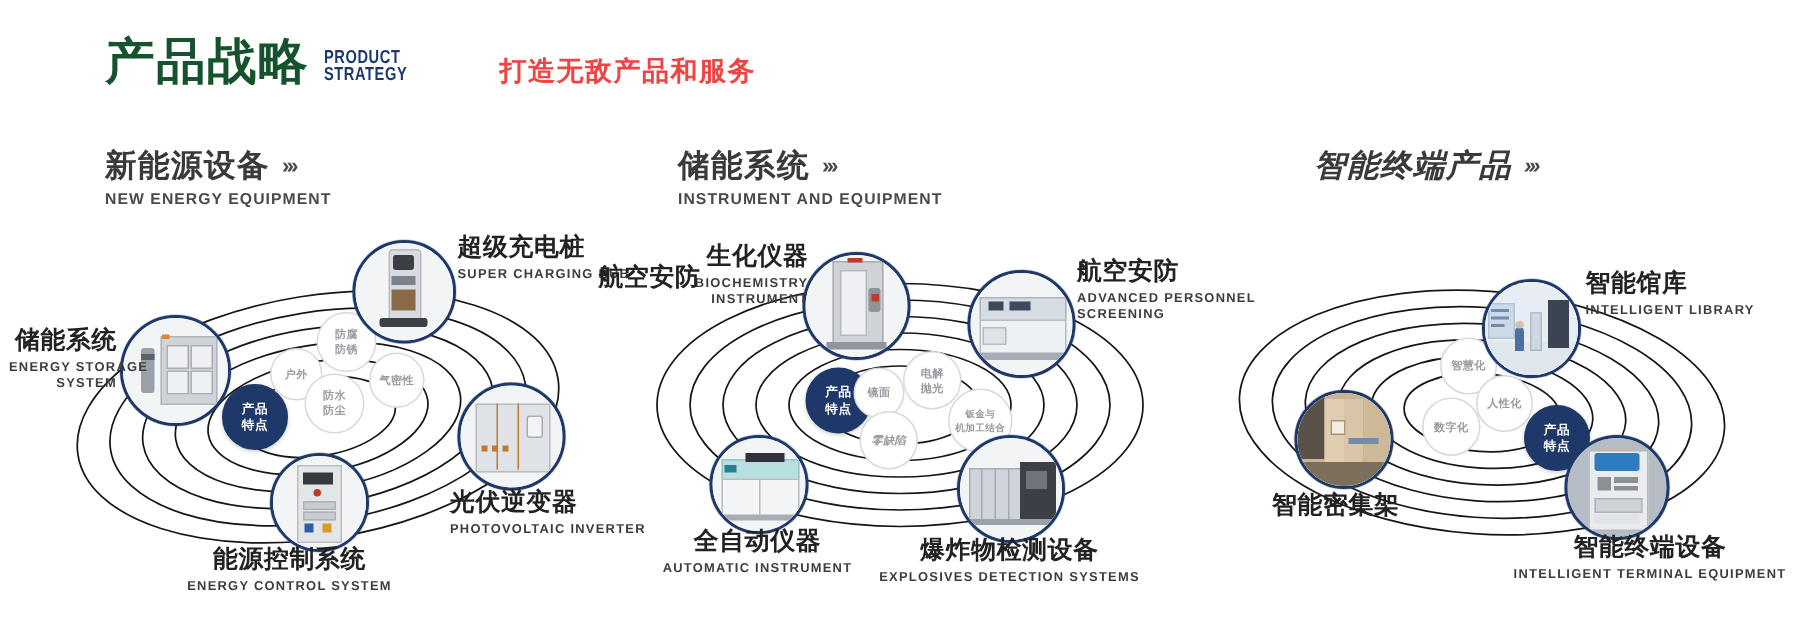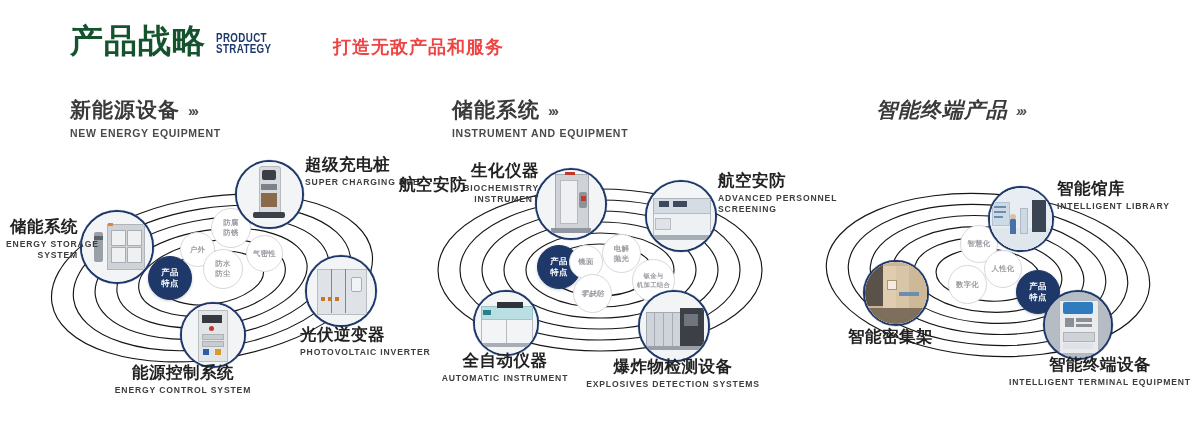--- a/index.html
+++ b/index.html
@@ -214,21 +214,21 @@
       <div class="art">
         <div class="bx" style="left:16px;top:6px;width:28px;height:50px;background:#e3e6e9;border:1px solid #b9bdc2;"></div>
         <div class="bx" style="left:20px;top:11px;width:20px;height:8px;background:#36393e;"></div>
         <div class="bx" style="left:27px;top:22px;width:5px;height:5px;background:#c0392b;border-radius:50%;"></div>
         <div class="bx" style="left:20px;top:30px;width:20px;height:4px;background:#c9ccd0;border:1px solid #aeb2b7;"></div>
         <div class="bx" style="left:20px;top:37px;width:20px;height:4px;background:#c9ccd0;border:1px solid #aeb2b7;"></div>
         <div class="bx" style="left:21px;top:45px;width:6px;height:6px;background:#2b5ea8;"></div>
         <div class="bx" style="left:33px;top:45px;width:6px;height:6px;background:#d79b2a;"></div>
       </div>
     </div>
-    <div class="nlabel ctr" style="left:68px;top:214px;width:230px;">
+    <div class="nlabel ctr" style="left:78px;top:214px;width:230px;">
       <div class="cn">能源控制系统</div>
       <div class="en">ENERGY CONTROL SYSTEM</div>
     </div>
   </div>
 
   <div class="cluster" style="left:395px;top:150px;width:420px;height:250px;">
 
     <svg class="rings" width="420" height="250" viewBox="0 0 420 250">
       <g fill="none" stroke="#161616" stroke-width="1.15">
         <ellipse cx="205" cy="120" rx="52" ry="26"></ellipse>

